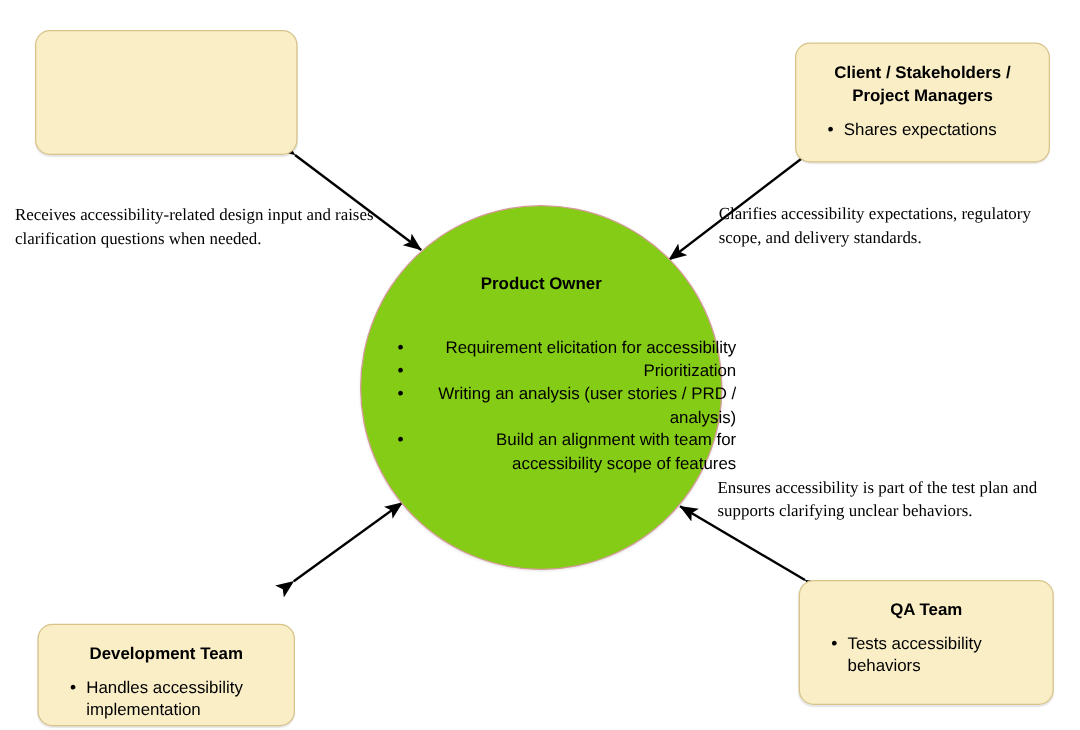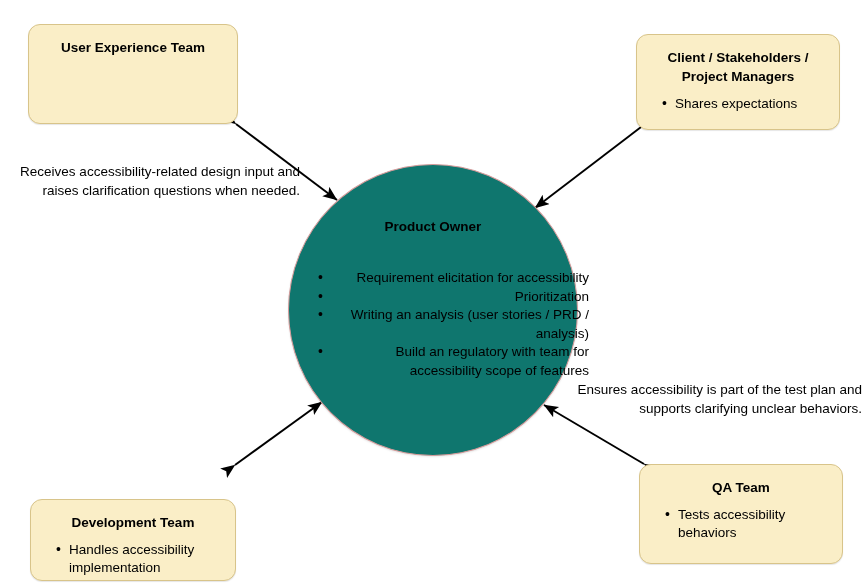--- a/index.html
+++ b/index.html
@@ -75,21 +75,21 @@
 
   
   #circle-product-owner {
     position: absolute;
     left: 288px;
     top: 164px;
     width: 290px;
     height: 292px;
     box-sizing: border-box;
     border-radius: 50%;
-    background: #0f766e;
+    background: #84cc16;
     border: 1px solid #d79a9a;
     box-shadow: 0 1px 2px rgba(0,0,0,0.10);
   }
   #circle-title {
     position: absolute;
     left: 0;
     top: 54px;
     width: 100%;
     text-align: center;
     font-weight: bold;
@@ -118,24 +118,25 @@
     position: absolute;
     left: -13px;
     top: -1px;
     font-size: 14px;
     line-height: 18.5px;
   }
 
   
   .edge-label {
     position: absolute;
-    text-align: right;
+    text-align: left;
     font-size: 13.5px;
     line-height: 18.5px;
     color: #000000;
+    font-family: Liberation Serif, serif;
   }
   #label-ux     { left: 12px;  top: 163px; width: 288px; }
   #label-client { left: 575px; top: 162px; width: 284px; }
   #label-dev    { left: 36px;  top: 370px; width: 284px; }
   #label-qa     { left: 574px; top: 381px; width: 288px; }
 </style>
 </head>
 <body>
 
 <div id="diagram-canvas">
@@ -155,26 +156,25 @@
 
     <line x1="644" y1="464" x2="544" y2="405" stroke="#000000" stroke-width="1.9" marker-start="url(#ah)" marker-end="url(#ah)"></line>
   </svg>
 
   <div id="circle-product-owner">
     <div id="circle-title">Product Owner</div>
     <ul id="circle-list">
       <li>Requirement elicitation for accessibility</li>
       <li>Prioritization</li>
       <li>Writing an analysis (user stories /  PRD / analysis)</li>
-      <li>Build an regulatory with team for accessibility scope of features</li>
+      <li>Build an alignment with team for accessibility scope of features</li>
     </ul>
   </div>
 
   <div class="node-box" id="box-ux">
-    <div class="node-title">User Experience Team</div>
   </div>
 
   <div class="node-box" id="box-client">
     <div class="node-title">Client / Stakeholders / Project Managers</div>
     <ul class="node-list">
       <li>Shares expectations</li>
     </ul>
   </div>
 
   <div class="node-box" id="box-dev">
@@ -185,15 +185,16 @@
   </div>
 
   <div class="node-box" id="box-qa">
     <div class="node-title">QA Team</div>
     <ul class="node-list">
       <li>Tests accessibility behaviors</li>
     </ul>
   </div>
 
   <div class="edge-label" id="label-ux">Receives accessibility-related design input and raises clarification questions when needed.</div>
+  <div class="edge-label" id="label-client">Clarifies accessibility expectations, regulatory scope, and delivery standards.</div>
   <div class="edge-label" id="label-qa">Ensures accessibility is part of the test plan and supports clarifying unclear behaviors.</div>
 
 </div>
 
 </body></html>

